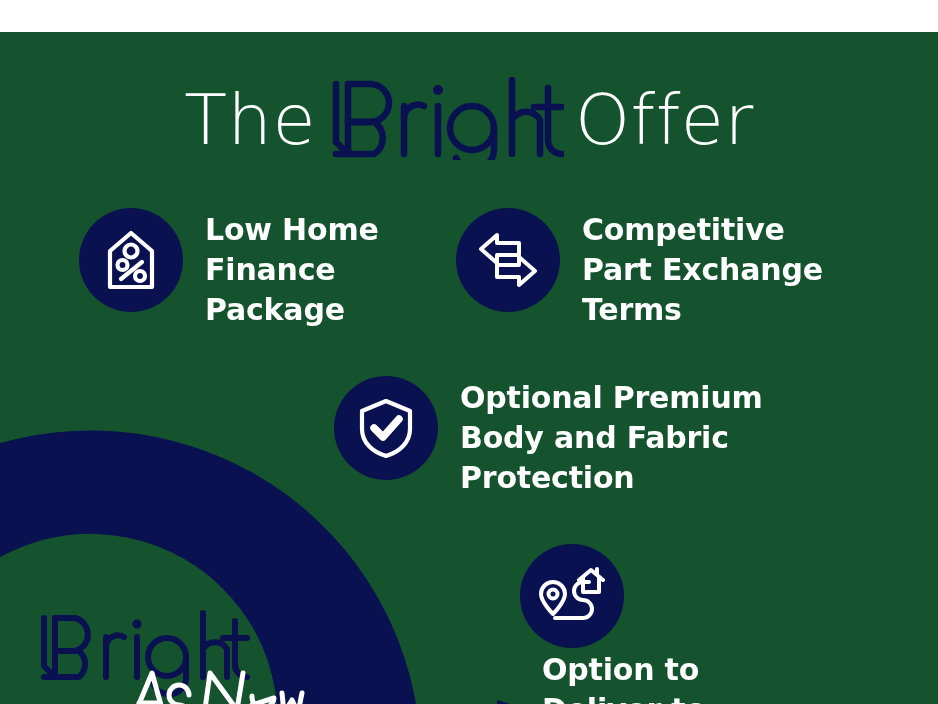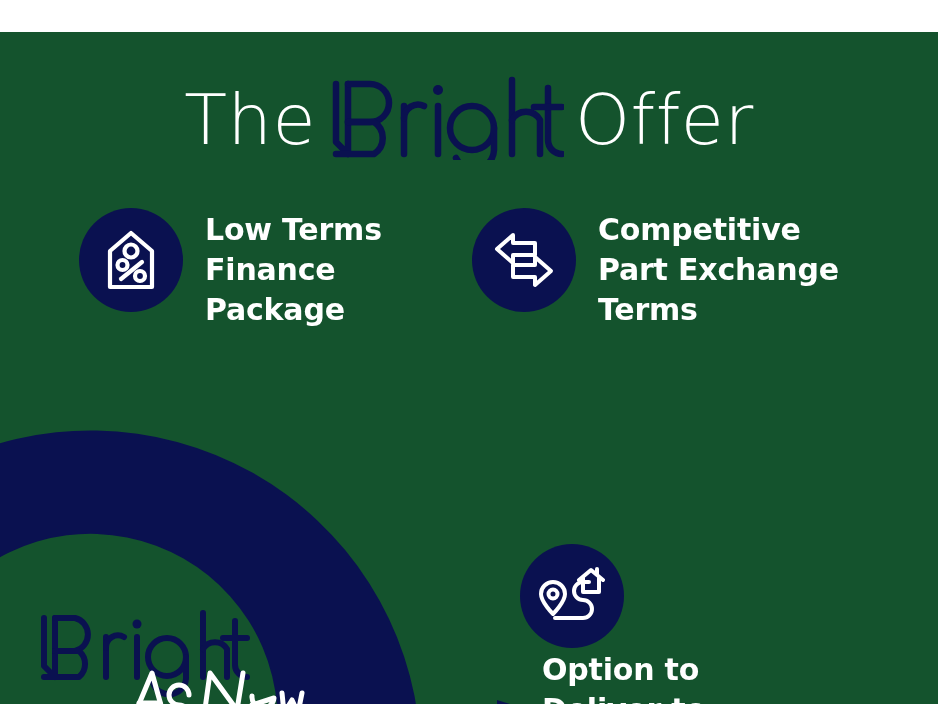--- a/index.html
+++ b/index.html
@@ -72,21 +72,21 @@
     font-family: "DejaVu Sans", sans-serif;
     font-weight: bold;
     font-size: 30px;
     line-height: 40px;
     letter-spacing: -0.2px;
     white-space: pre-line;
     padding-top: 2px;
   }
 
   #feature-0 { left: 79px;  top: 176px; }
-  #feature-1 { left: 472px; top: 176px; }
+  #feature-1 { left: 456px; top: 176px; }
   #feature-2 { left: 334px; top: 344px; }
   #feature-3 { left: 520px; top: 512px; flex-direction: column; }
 
   
   .brand {
     position: absolute;
     left: 36px;
     top: 578px;
     width: 270px;
     height: 110px;
@@ -147,39 +147,52 @@
       <svg width="58" height="62" viewBox="0 0 58 62" xmlns="http://www.w3.org/2000/svg">
         <g fill="none" stroke="#ffffff" stroke-width="4.2" stroke-linecap="round" stroke-linejoin="round">
           <path d="M 29 4 L 50 22 L 50 58 L 8 58 L 8 22 Z"></path>
           <circle cx="29" cy="22" r="6.5"></circle>
           <line x1="19" y1="50" x2="40" y2="33"></line>
           <circle cx="20.5" cy="36" r="5"></circle>
           <circle cx="38" cy="47" r="5"></circle>
         </g>
       </svg>
     </div>
-    <div class="feature-text">Low Terms
+    <div class="feature-text">Low Home
 Finance
 Package</div>
   </div>
 
   <div class="feature" id="feature-1">
     <div class="feature-icon">
       <svg width="62" height="58" viewBox="0 0 62 58" xmlns="http://www.w3.org/2000/svg">
         <g fill="none" stroke="#ffffff" stroke-width="4" stroke-linecap="round" stroke-linejoin="round">
           <path d="M 20 4 L 4 18 L 20 32 L 20 24 L 42 24 L 42 12 L 20 12 Z"></path>
           <path d="M 42 26 L 58 40 L 42 54 L 42 46 L 20 46 L 20 34 L 42 34 Z"></path>
         </g>
       </svg>
     </div>
     <div class="feature-text">Competitive
 Part Exchange
 Terms</div>
   </div>
 
+  <div class="feature" id="feature-2">
+    <div class="feature-icon">
+      <svg width="58" height="62" viewBox="0 0 58 62" xmlns="http://www.w3.org/2000/svg">
+        <g fill="none" stroke="#ffffff" stroke-linecap="round" stroke-linejoin="round">
+          <path d="M 29 4 L 53 14 L 53 32 C 53 46 42 55 29 59 C 16 55 5 46 5 32 L 5 14 Z" stroke-width="4.2"></path>
+          <path d="M 17 31 L 26 40 L 42 22" stroke-width="7.5"></path>
+        </g>
+      </svg>
+    </div>
+    <div class="feature-text">Optional Premium
+Body and Fabric
+Protection</div>
+  </div>
 
   <div class="feature" id="feature-3">
     <div class="feature-icon">
       <svg width="66" height="60" viewBox="0 0 66 60" xmlns="http://www.w3.org/2000/svg">
         <g fill="none" stroke="#ffffff" stroke-width="4" stroke-linecap="round" stroke-linejoin="round">
 
           <path d="M 14 16 A 12 12 0 0 1 26 28 C 26 36 14 48 14 48 C 14 48 2 36 2 28 A 12 12 0 0 1 14 16 Z"></path>
           <circle cx="14" cy="28" r="4.5"></circle>
 
           <path d="M 16 52 L 44 52 A 9 9 0 0 0 44 34 A 9 9 0 0 1 44 16 L 50 16"></path>

